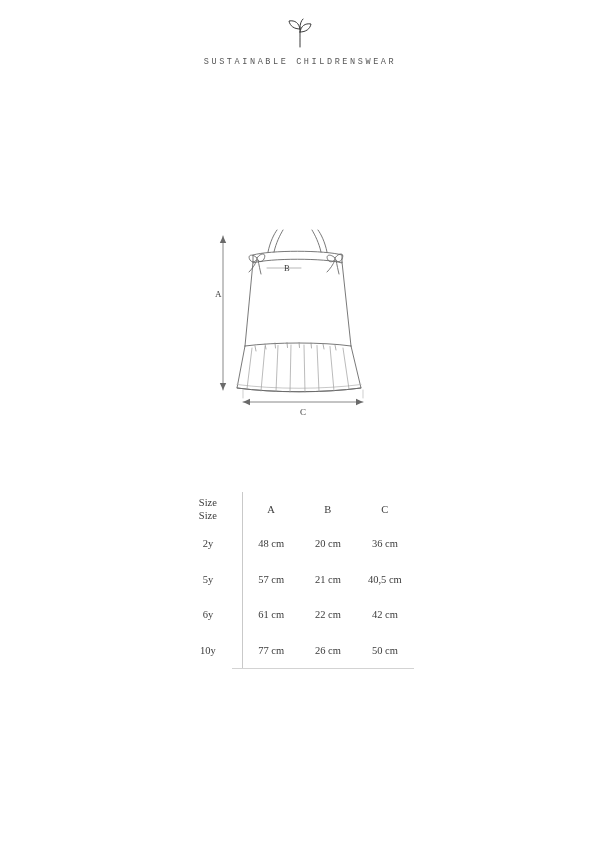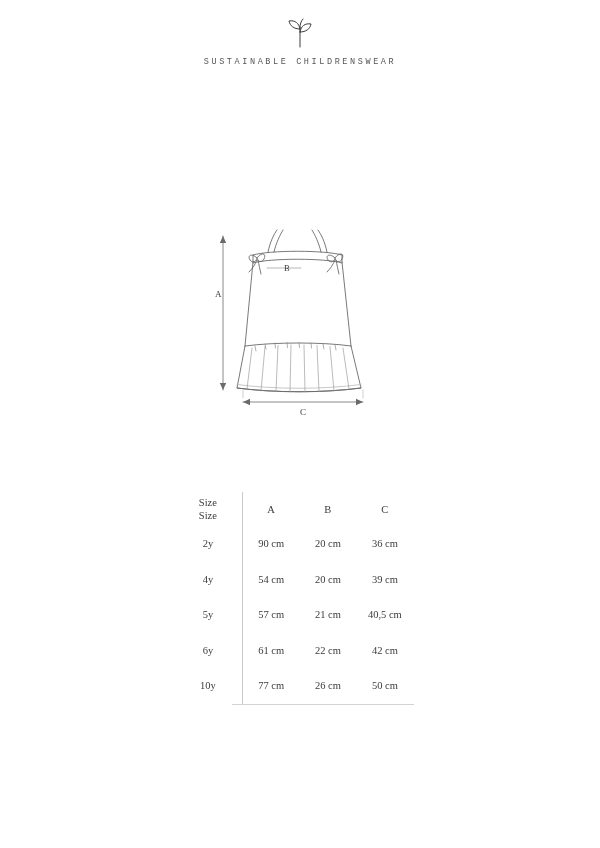--- a/index.html
+++ b/index.html
@@ -190,29 +190,23 @@
           <div>Size</div>
         </th>
         <th class="lbl-a vline">A</th>
         <th class="lbl-b">B</th>
         <th class="lbl-c">C</th>
       </tr>
     </thead>
     <tbody>
       <tr class="body-row">
         <td class="col-label">2y</td>
-        <td class="vline">90 cm</td>
+        <td class="vline">48 cm</td>
         <td>20 cm</td>
         <td>36 cm</td>
-      </tr>
-      <tr class="body-row">
-        <td class="col-label">4y</td>
-        <td class="vline">54 cm</td>
-        <td>20 cm</td>
-        <td>39 cm</td>
       </tr>
       <tr class="body-row">
         <td class="col-label">5y</td>
         <td class="vline">57 cm</td>
         <td>21 cm</td>
         <td>40,5 cm</td>
       </tr>
       <tr class="body-row">
         <td class="col-label">6y</td>
         <td class="vline">61 cm</td>

